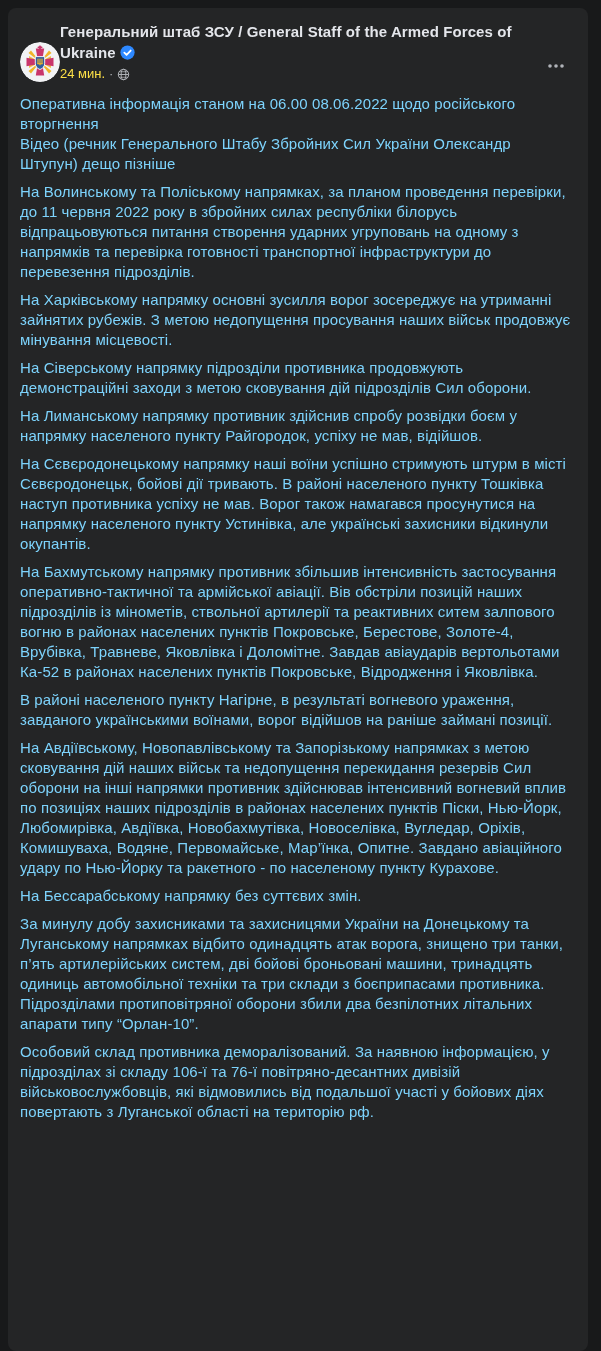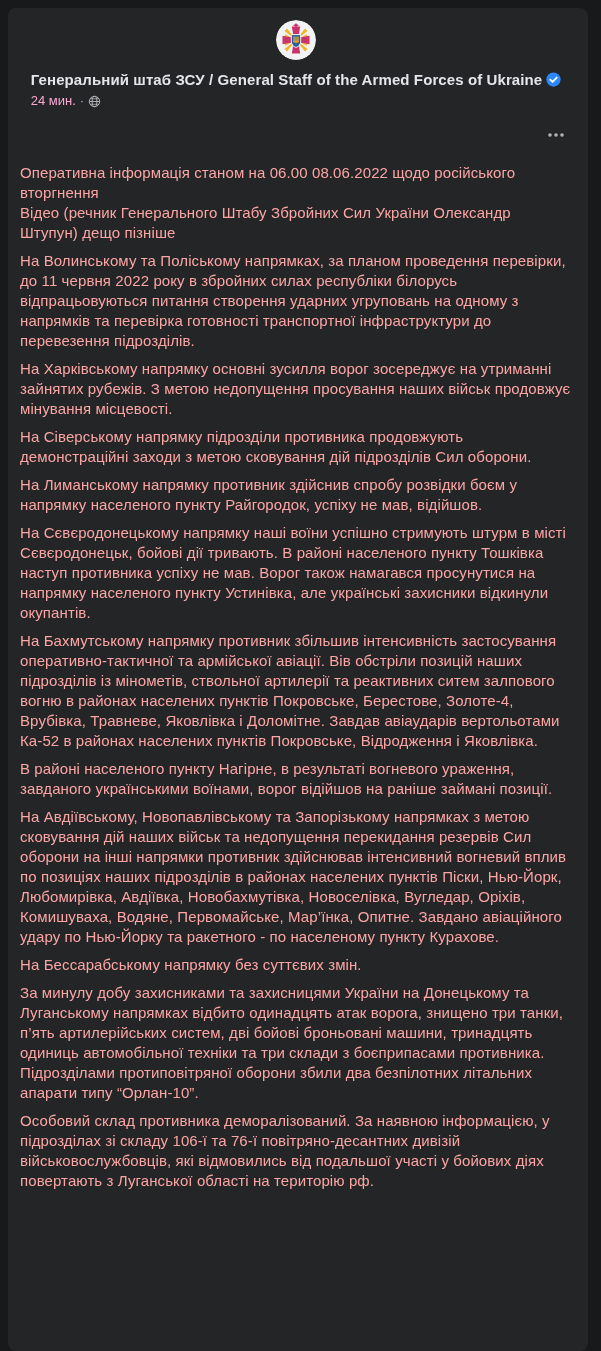--- a/index.html
+++ b/index.html
@@ -19,23 +19,21 @@
     width: 580px;
     min-height: 1343px;
     margin: 8px 0 0 8px;
     background: #242526;
     border-radius: 8px;
     padding: 12px 16px 20px 12px;
   }
   
   .header {
     display: flex;
-    align-items: center;
-    gap: 8px;
-    flex-direction: column;
+    align-items: flex-end;
   }
   .avatar {
     flex: none;
     width: 40px;
     height: 40px;
     border-radius: 50%;
     overflow: hidden;
     cursor: pointer;
     display: block;
   }
@@ -67,21 +65,21 @@
   .sub {
     margin-top: 3px;
     display: flex;
     align-items: center;
     gap: 4px;
     color: #B0B3B8;
     font-size: 13px;
     line-height: 16px;
   }
   .time {
-    color: #f9a8d4;
+    color: #fde047;
     text-decoration: none;
     cursor: pointer;
   }
   .globe { display: inline-flex; }
   .menu-btn {
     flex: none;
     margin-left: auto;
     width: 32px;
     height: 32px;
     margin-top: 2px;
@@ -90,21 +88,21 @@
     border-radius: 50%;
     display: flex;
     align-items: center;
     justify-content: center;
     cursor: pointer;
     padding: 0;
   }
   
   .post-body {
     margin-top: 12px;
-    color: #fca5a5;
+    color: #7dd3fc;
     font-size: 15px;
     line-height: 20px;
     letter-spacing: .1px;
   }
   .para {
     margin: 0 0 8px 0;
     white-space: pre-line;
   }
   .para:last-child { margin-bottom: 12px; }
 </style>

